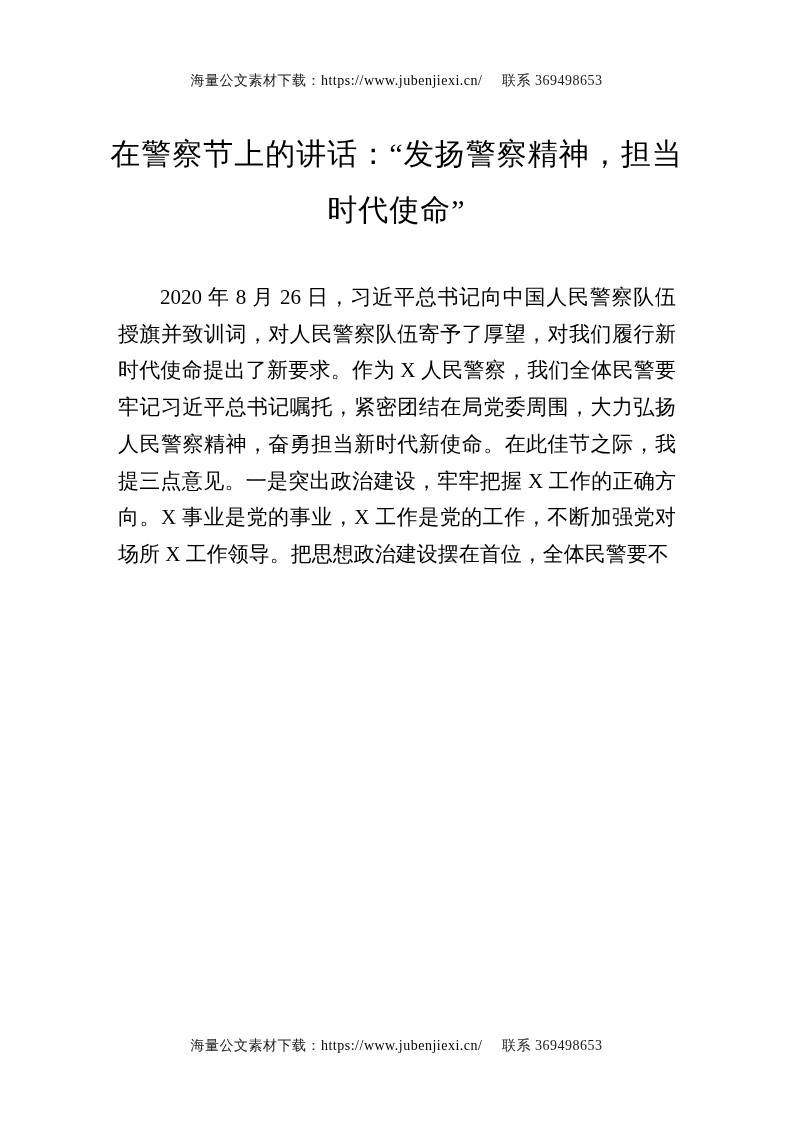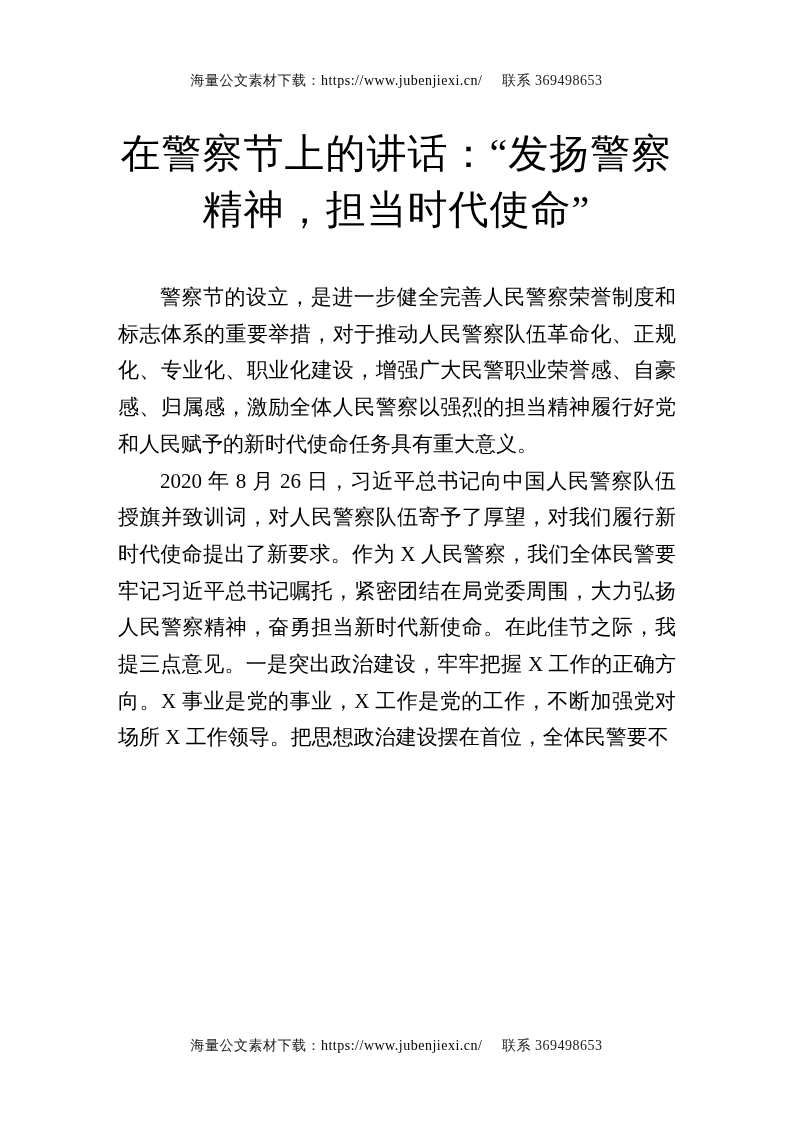--- a/index.html
+++ b/index.html
@@ -30,21 +30,21 @@
     color: #000000;
     text-decoration: none;
     cursor: pointer;
   }
   .hf-contact { margin-left: 1.4em; }
   .doc-title {
     position: absolute;
     top: 126px;
     left: 108px;
     width: 577px;
-    font-size: 40px;
+    font-size: 30px;
     font-weight: normal;
     line-height: 56px;
     text-align: center;
     letter-spacing: 1px;
   }
   .doc-body {
     position: absolute;
     top: 279px;
     left: 118px;
     width: 558px;
@@ -64,21 +64,20 @@
 
 <div class="page">
 
   <div class="page-header">
     <span>海量公文素材下载：</span><a class="doc-link">https://www.jubenjiexi.cn/</a><span class="hf-contact">联系 369498653</span>
   </div>
 
   <h1 class="doc-title">在警察节上的讲话：“发扬警察精神，担当时代使命”</h1>
 
   <div class="doc-body">
-    <p class="para indented">警察节的设立，是进一步健全完善人民警察荣誉制度和标志体系的重要举措，对于推动人民警察队伍革命化、正规化、专业化、职业化建设，增强广大民警职业荣誉感、自豪感、归属感，激励全体人民警察以强烈的担当精神履行好党和人民赋予的新时代使命任务具有重大意义。</p>
     <p class="para indented">2020 年 8 月 26 日，习近平总书记向中国人民警察队伍授旗并致训词，对人民警察队伍寄予了厚望，对我们履行新时代使命提出了新要求。作为 X 人民警察，我们全体民警要牢记习近平总书记嘱托，紧密团结在局党委周围，大力弘扬人民警察精神，奋勇担当新时代新使命。在此佳节之际，我提三点意见。一是突出政治建设，牢牢把握 X 工作的正确方向。X 事业是党的事业，X 工作是党的工作，不断加强党对场所 X 工作领导。把思想政治建设摆在首位，全体民警要不</p>
   </div>
 
   <div class="page-footer">
     <span>海量公文素材下载：</span><a class="doc-link">https://www.jubenjiexi.cn/</a><span class="hf-contact">联系 369498653</span>
   </div>
 
 </div>
 
 </body></html>

